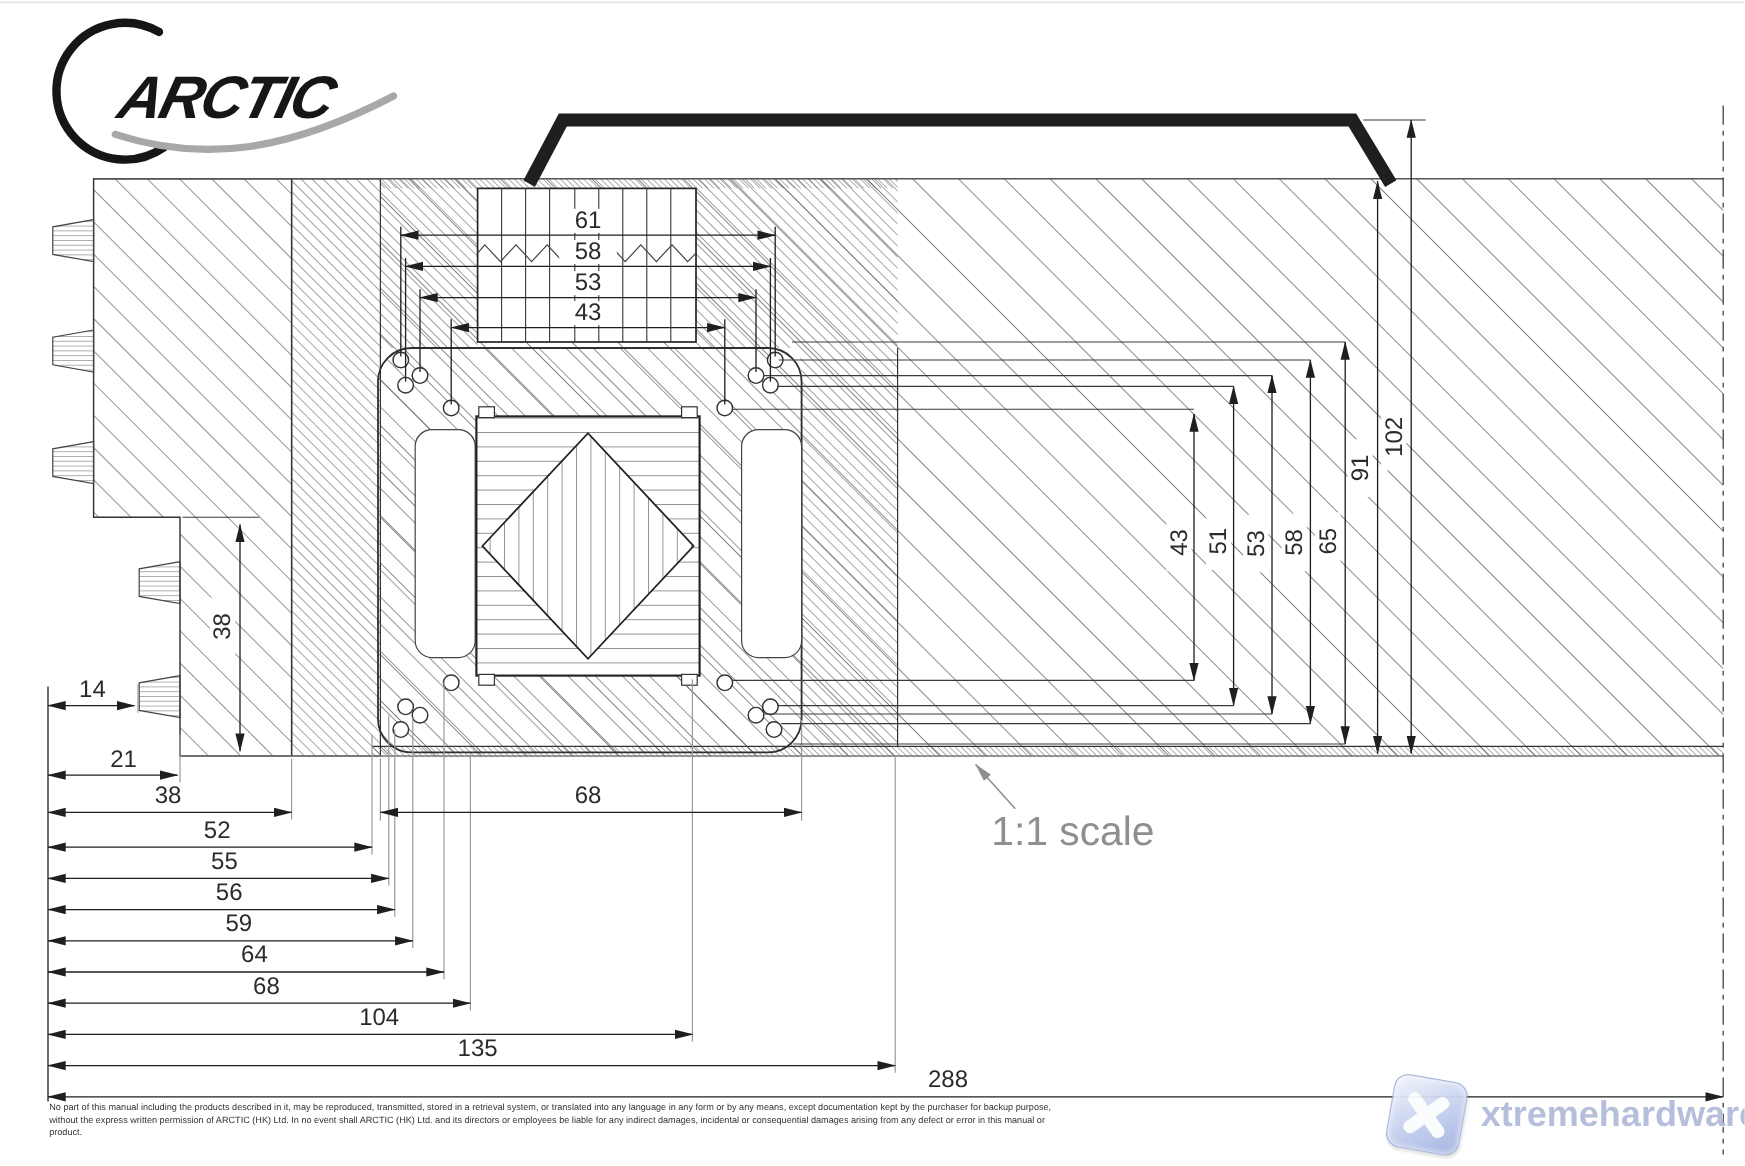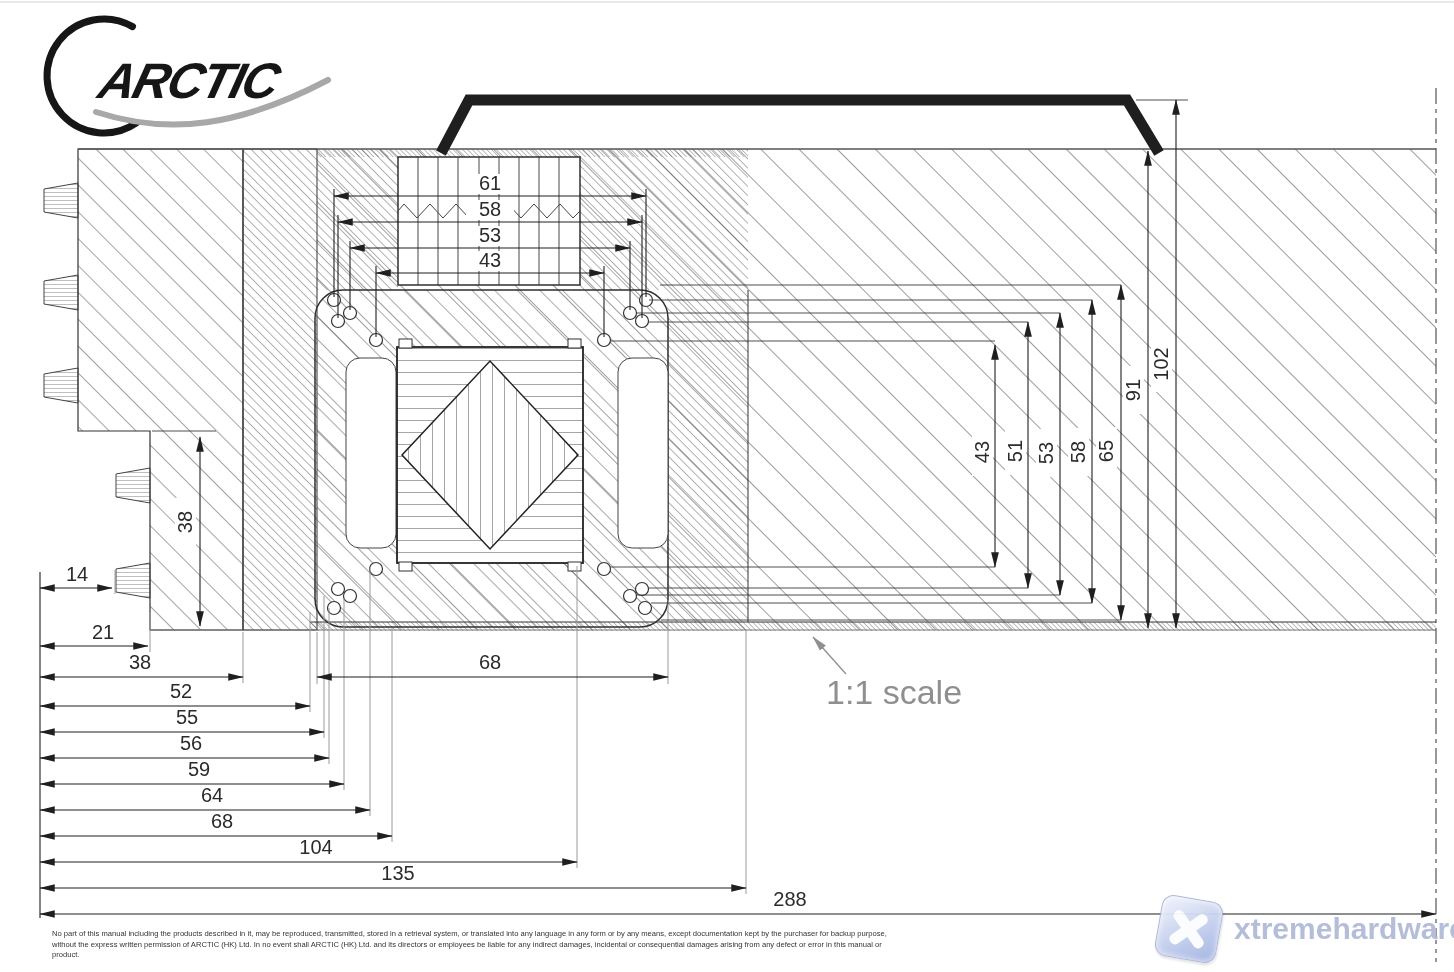--- a/index.html
+++ b/index.html
@@ -4,21 +4,21 @@
 <style>
   html,body{margin:0;padding:0;background:#ffffff;}
   .canvas{position:relative;width:1454px;height:972px;background:#fff;overflow:hidden;
           font-family:"Liberation Sans",sans-serif;}
   svg{position:absolute;left:0;top:0;}
   .dim-label{font-family:"Liberation Sans",sans-serif;font-size:20px;fill:#2b2b2b;}
   .scale-label{font-family:"Liberation Sans",sans-serif;font-size:34px;fill:#8f8f8f;}
   .logo-text{font-family:"Liberation Sans",sans-serif;font-size:50px;font-weight:bold;font-style:italic;fill:#161616;letter-spacing:-2px;}
   .footer{position:absolute;left:40px;top:917px;width:900px;}
   .copyright{font-size:13.5px;font-weight:bold;color:#111;margin:0 0 5px 0;}
-  .legal{font-size:7.6px;line-height:10.5px;color:#333;width:856px;margin:12px;}
+  .legal{font-size:7.6px;line-height:10.5px;color:#333;width:856px;margin:1px;}
   .watermark{position:absolute;left:1158px;top:898px;display:flex;align-items:center;opacity:.95;}
   .wm-icon{position:relative;width:60px;height:60px;border-radius:12px;transform:rotate(10deg);
            background:linear-gradient(145deg,#f2f5fc 0%,#ccd6f1 45%,#9fb0e0 100%);
            border:1px solid #a9b4d8;box-shadow:inset 0 0 6px #ffffffcc,1px 2px 3px #00000022;}
   .wm-bar{position:absolute;left:8px;top:25px;width:44px;height:11px;background:#fbfcfe;border-radius:5px;}
   .wm-bar.b2{transform:rotate(90deg);}
   .wm-x{position:absolute;left:0;top:0;width:100%;height:100%;transform:rotate(45deg);}
   .wm-text{margin-left:14px;font-size:30px;font-weight:bold;color:#b2bbd8;letter-spacing:0px;
            text-shadow:0 1px 0 #ffffff;}
 </style>

